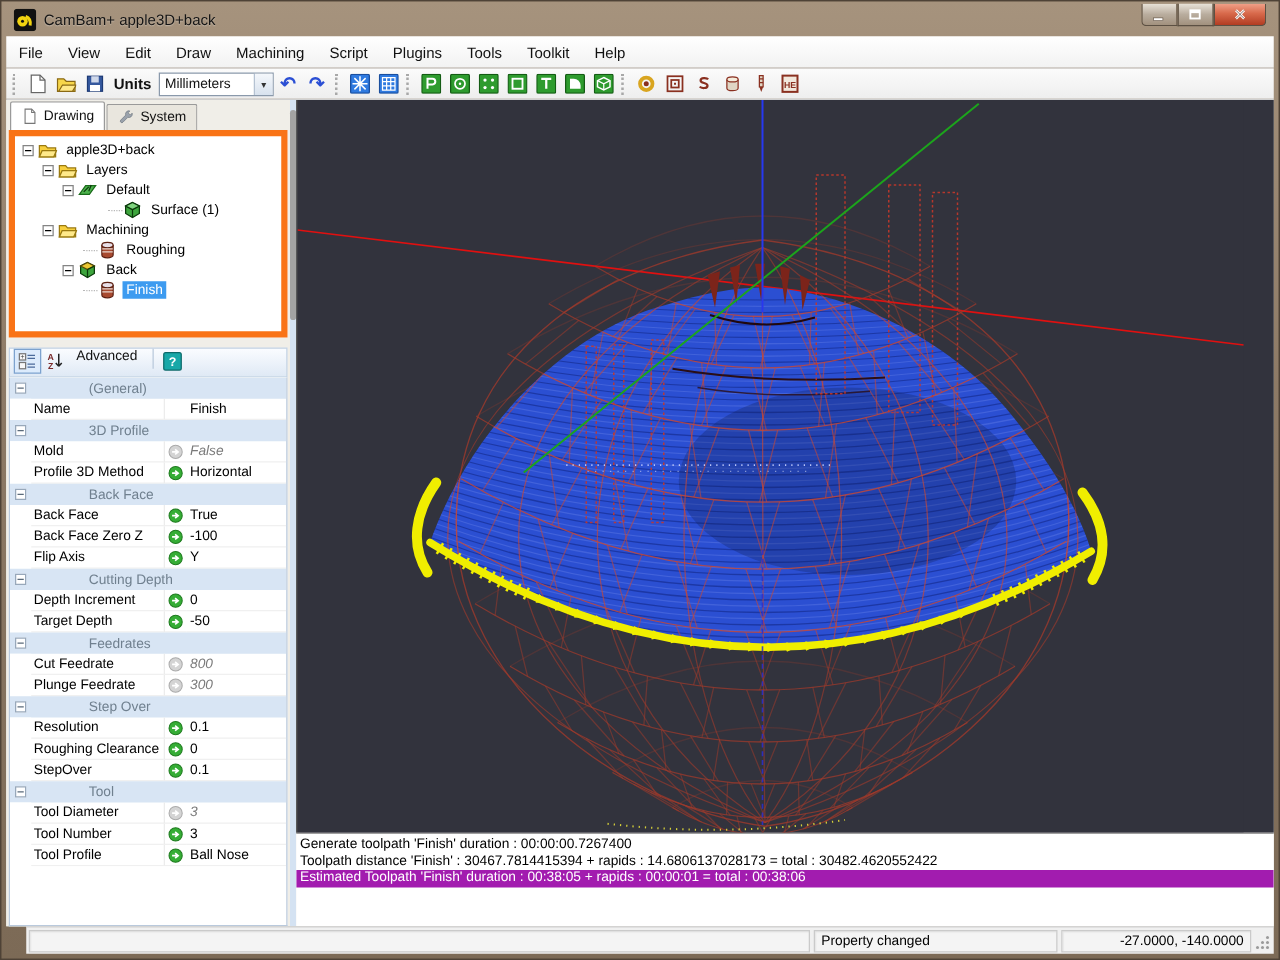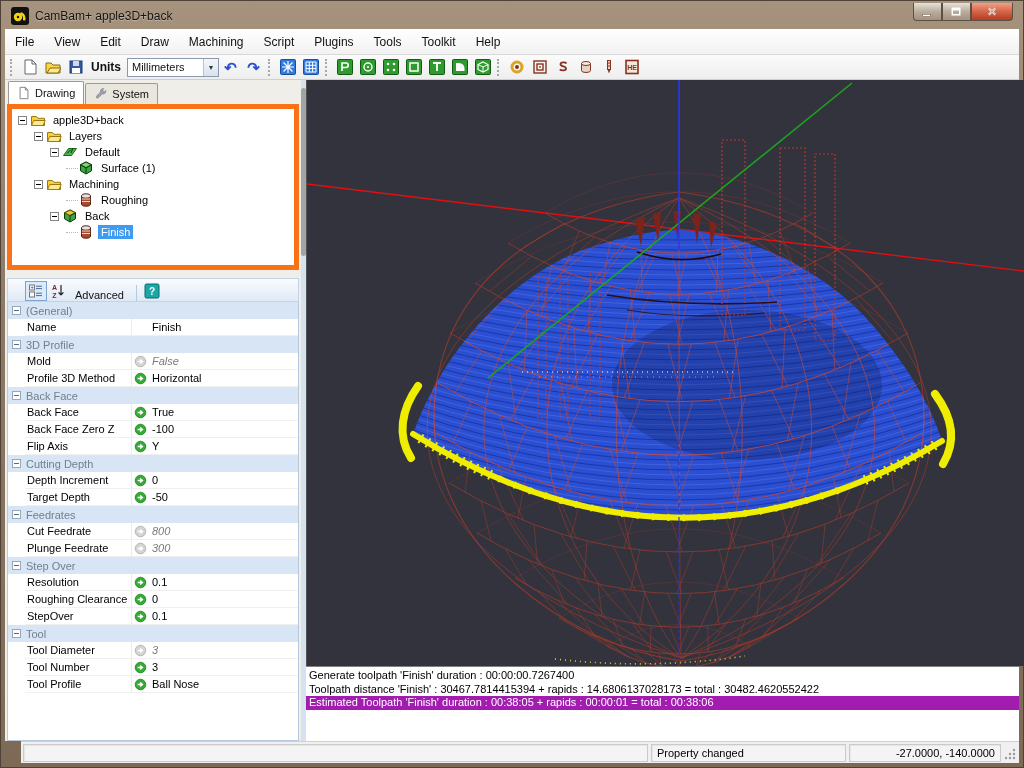--- a/index.html
+++ b/index.html
@@ -31,51 +31,51 @@
   .tb-grip { width:5px; height:17px; margin:0 3px; border-left:2px dotted #a8a8a8; }
   .tb-btn { width:23px; height:21px; display:flex; align-items:center; justify-content:center; border:1px solid transparent; }
   .units-label { font-size:12px; font-weight:bold; color:#111; margin:0 6px 0 4px; }
   .units-combo { width:92px; height:19px; background:#fff; border:1px solid #8a99ab; display:flex; align-items:center; font-size:11px; }
   .units-combo .val { flex:1; padding-left:4px; color:#111; }
   .units-combo .arrow { width:15px; height:100%; display:flex; align-items:center; justify-content:center;
     background:linear-gradient(180deg,#f4f7fb,#d8e2ee); border-left:1px solid #b5c2d2; font-size:8px; color:#333; }
   .undo-glyph { font-size:15px; color:#2b4fd4; font-weight:bold; line-height:1; }
   
   .main { position:absolute; left:4px; top:79px; right:4px; bottom:26px; background:#f0eee8; display:flex; }
-  .left-panel { width:296px; display:flex; flex-direction:column; background:#f0eee8; padding:1px 0 0 1px; }
+  .left-panel { width:227px; display:flex; flex-direction:column; background:#f0eee8; padding:1px 0 0 1px; }
   .splitter { width:5px; background:#d4e2f2; display:flex; flex-direction:column; }
   .splitter .thumb { width:5px; height:168px; margin-top:8px; background:#a3a3a3; border-radius:3px; }
   .right-col { flex:1; display:flex; flex-direction:column; min-width:0; }
   
   .tabstrip { height:23px; display:flex; padding-left:2px; align-items:flex-end; }
   .tab { height:21px; display:flex; align-items:center; padding:0 8px; font-size:11px; color:#111;
     border:1px solid #9a9a9a; border-bottom:none; border-radius:2px 2px 0 0; background:#e9e6de; margin-right:1px; }
   .tab.selected { background:#fff; height:23px; position:relative; z-index:2; }
   .tab .ticon { margin-right:4px; display:flex; }
   
   .treebox { height:166px; margin:0 2px 0 1px; background:#fff; border:5px solid #f97316; overflow:hidden; padding-top:3px; position:relative; z-index:1; }
   .tree-row { height:16px; display:flex; align-items:center; font-size:11px; color:#000; white-space:nowrap; }
   .exp { width:9px; height:9px; border:1px solid #848484; background:#fff; position:relative; flex:none; margin-right:3px; }
   .exp .h { position:absolute; left:1px; top:3px; width:5px; height:1px; background:#000; }
   .exp .v { position:absolute; left:3px; top:1px; width:1px; height:5px; background:#000; }
   .tree-icon { width:16px; height:16px; margin-right:4px; flex:none; }
   .tree-label { padding:1px 3px; }
   .tree-label.selected { background:#3d9bf0; color:#fff; }
   
-  .prop-toolbar { height:24px; margin:8px 2px 0 1px; display:flex; align-items:flex-end;
-    background:linear-gradient(180deg,#fafcff,#dfe9f5); border:1px solid #c3d4e8; padding-left:17px; }
+  .prop-toolbar { height:24px; margin:8px 2px 0 1px; display:flex; align-items:flex-start;
+    background:linear-gradient(180deg,#fafcff,#dfe9f5); border:1px solid #c3d4e8; padding-left:3px; }
   .pt-btn { width:22px; height:20px; display:flex; align-items:center; justify-content:center; border:1px solid transparent; }
   .pt-btn.selected { border-color:#7da2ce; background:#dcebfc; }
   .pt-label { font-size:11px; color:#111; margin:0 8px 0 6px; }
   .pt-sep { width:1px; height:16px; background:#b9c9dc; margin:0 4px; }
   
   .prop-grid { flex:1; margin:0 2px 0 1px; background:#fff; border:1px solid #b9c9dc; border-top:none; overflow:hidden; display:flex; flex-direction:column; }
   .pg-row { height:17px; display:flex; align-items:center; font-size:11px; flex:none; }
   .pg-cat { background:#d8e5f4; color:#70808f; }
-  .pg-cat .cat-label { padding-left:5px; }
+  .pg-cat .cat-label { padding-left:18px;margin-left:32px; }
   .pg-exp { width:9px; height:9px; border:1px solid #98a8ba; background:#fff; position:relative; margin-left:4px; flex:none; }
   .pg-exp .h { position:absolute; left:1px; top:3px; width:5px; height:1px; background:#5a6a7a; }
   .pg-indent { width:17px; flex:none; align-self:stretch; background:#d8e5f4; }
   .pg-label { width:106px; flex:none; padding-left:2px; color:#000; border-bottom:1px solid #f0f0f0; align-self:stretch; display:flex; align-items:center; overflow:hidden; white-space:nowrap; }
   .pg-iconcell { width:18px; flex:none; display:flex; align-items:center; justify-content:center; border-bottom:1px solid #f0f0f0; align-self:stretch; border-left:1px solid #ececec; }
   .pg-value { flex:1; padding-left:3px; color:#000; border-bottom:1px solid #f0f0f0; align-self:stretch; display:flex; align-items:center; white-space:nowrap; overflow:hidden; }
   .pg-value.italic { font-style:italic; color:#7a7a7a; }
   
   .viewport { height:586px; background:#32333d; position:relative; border-left:1px solid #555; }
   .viewport svg { display:block; }
@@ -316,21 +316,21 @@
           <div class="tree-row" style="padding-left: 38px;">
             <span class="exp">
               <i class="h"></i>
             </span>
             <span class="tree-icon"><svg width="16" height="16" viewBox="0 0 16 16">
                 <path d="M1.5 11.5l5-7h8l-5 7z" fill="#4db34d" stroke="#1a6a1a"></path>
                 <path d="M5 9.5l4-4M9 9l2-5" stroke="#0c3a0c"></path>
               </svg></span>
             <span class="tree-label">Default</span>
           </div>
-          <div class="tree-row" style="padding-left: 54px;">
+          <div class="tree-row" style="padding-left: 27px; justify-content: center;">
             <span style="width:12px;flex:none;border-top:1px dotted #b8b8b8;margin-right:0px"></span>
             <span class="tree-icon"><svg width="16" height="16" viewBox="0 0 16 16">
                 <path d="M8 2l5.5 2.8v6L8 14 2.5 10.8v-6z" fill="#3da53d" stroke="#0a3a0a"></path>
                 <path d="M2.5 4.8L8 7.6l5.5-2.8M8 7.6V14" fill="none" stroke="#0a3a0a"></path>
                 <path d="M8 2l5.5 2.8L8 7.6 2.5 4.8z" fill="#7fd47f" stroke="#0a3a0a"></path>
               </svg></span>
             <span class="tree-label">Surface (1)</span>
           </div>
           <div class="tree-row" style="padding-left: 22px;">
             <span class="exp">

